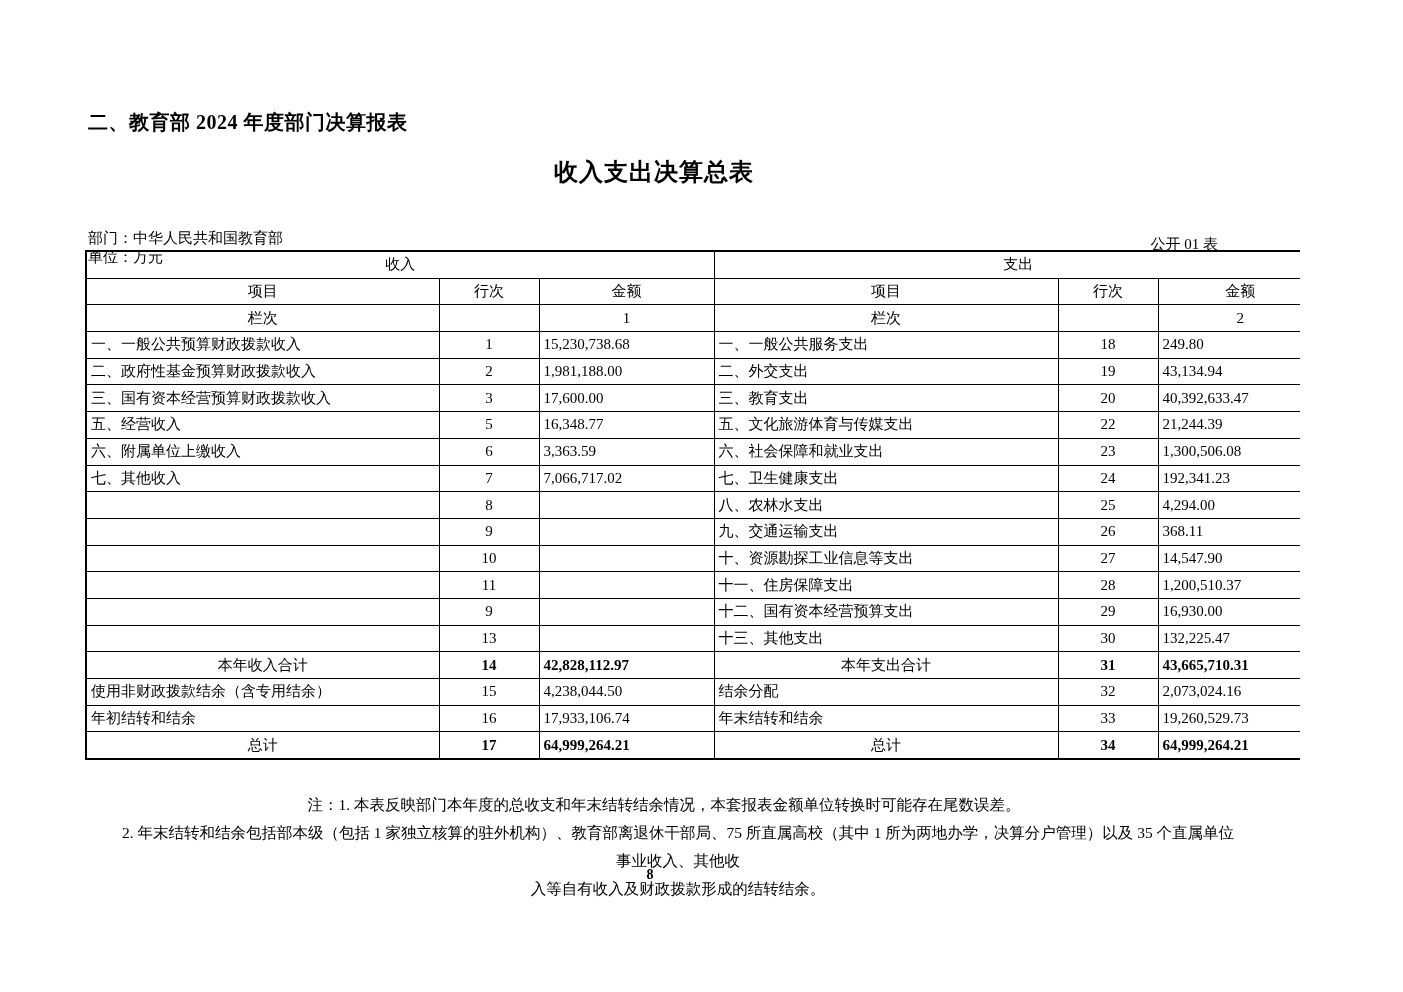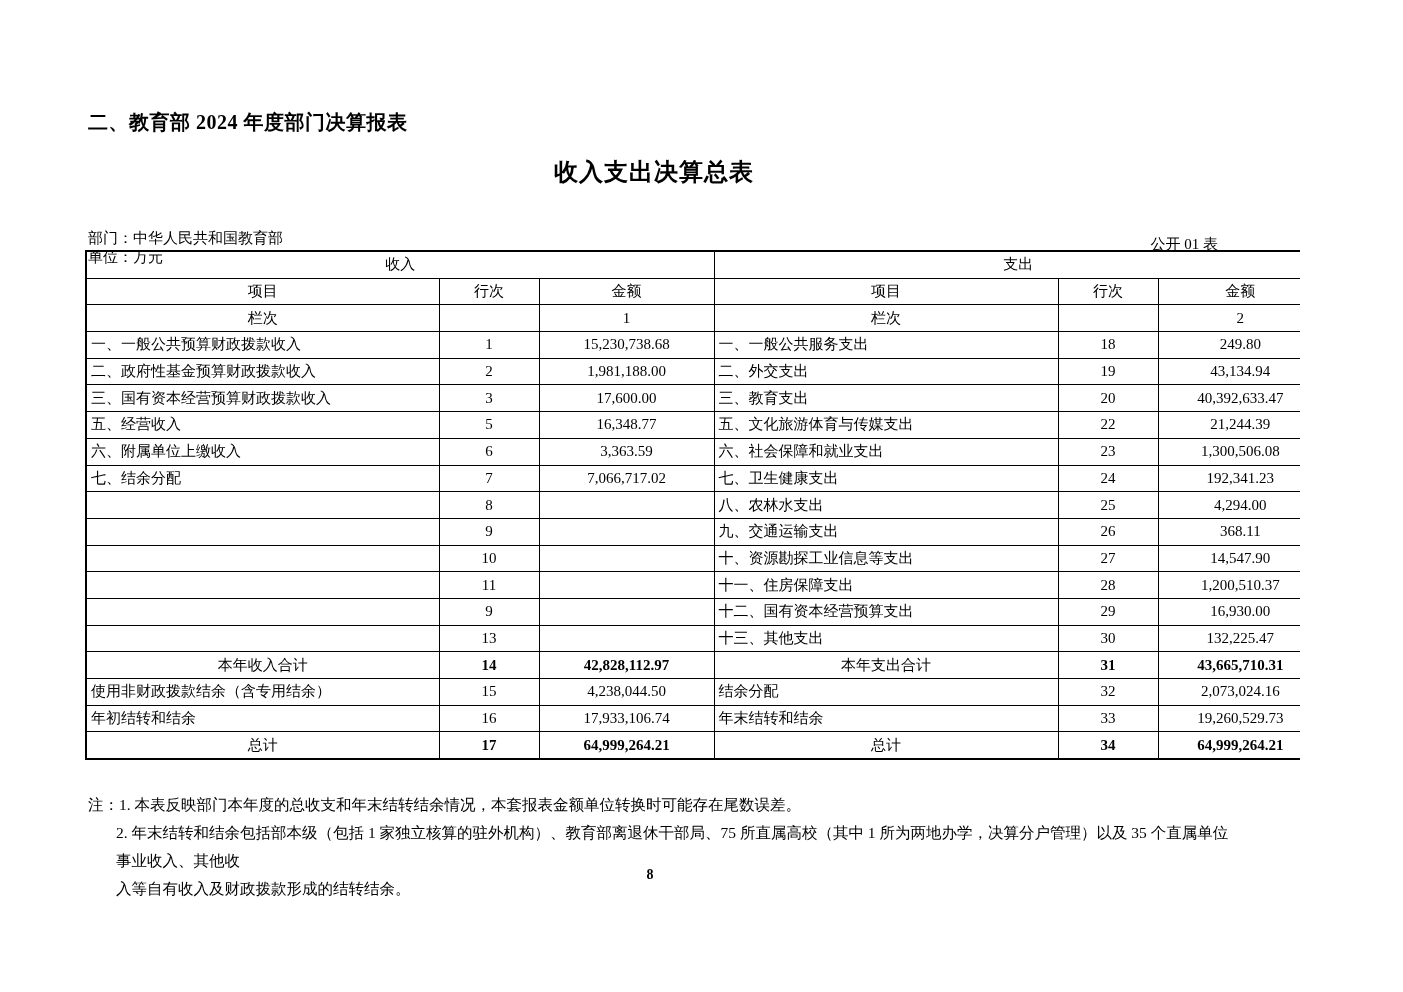--- a/index.html
+++ b/index.html
@@ -28,25 +28,25 @@
     border-collapse:collapse; table-layout:fixed; width:1237px;
     border:2px solid #000;
   }
   table.fin td {
     border:1px solid #000; font-size:15px; height:25.7px;
     padding:0 4px; white-space:nowrap; overflow:hidden;
   }
   td.hdr { text-align:center; }
   td.lbl { text-align:left; padding-left:6px; }
   td.ctr { text-align:center; }
-  td.amt { text-align:center; padding-right:8px;margin-top:14px; }
+  td.amt { text-align:left; padding-right:8px;margin-top:14px; }
   td.b { font-weight:bold; }
   .notes {
     position:absolute; left:88px; top:791px; right:60px;
-    font-size:15.5px; line-height:28px;
+    font-size:15.5px; line-height:28px;text-align:center;
   }
   .notes .indent { margin-left:28px; }
   .page-number {
     position:absolute; left:0; right:0; top:867px; text-align:center;
     font-size:14px; font-weight:bold;
   }
 </style>
 </head>
 <body>
 
@@ -125,21 +125,21 @@
       </tr>
       <tr>
         <td class="lbl">六、附属单位上缴收入</td>
         <td class="ctr">6</td>
         <td class="amt">3,363.59</td>
         <td class="lbl">六、社会保障和就业支出</td>
         <td class="ctr">23</td>
         <td class="amt">1,300,506.08</td>
       </tr>
       <tr>
-        <td class="lbl">七、结余分配</td>
+        <td class="lbl">七、其他收入</td>
         <td class="ctr">7</td>
         <td class="amt">7,066,717.02</td>
         <td class="lbl">七、卫生健康支出</td>
         <td class="ctr">24</td>
         <td class="amt">192,341.23</td>
       </tr>
       <tr>
         <td class="lbl"></td>
         <td class="ctr">8</td>
         <td class="amt"></td>

